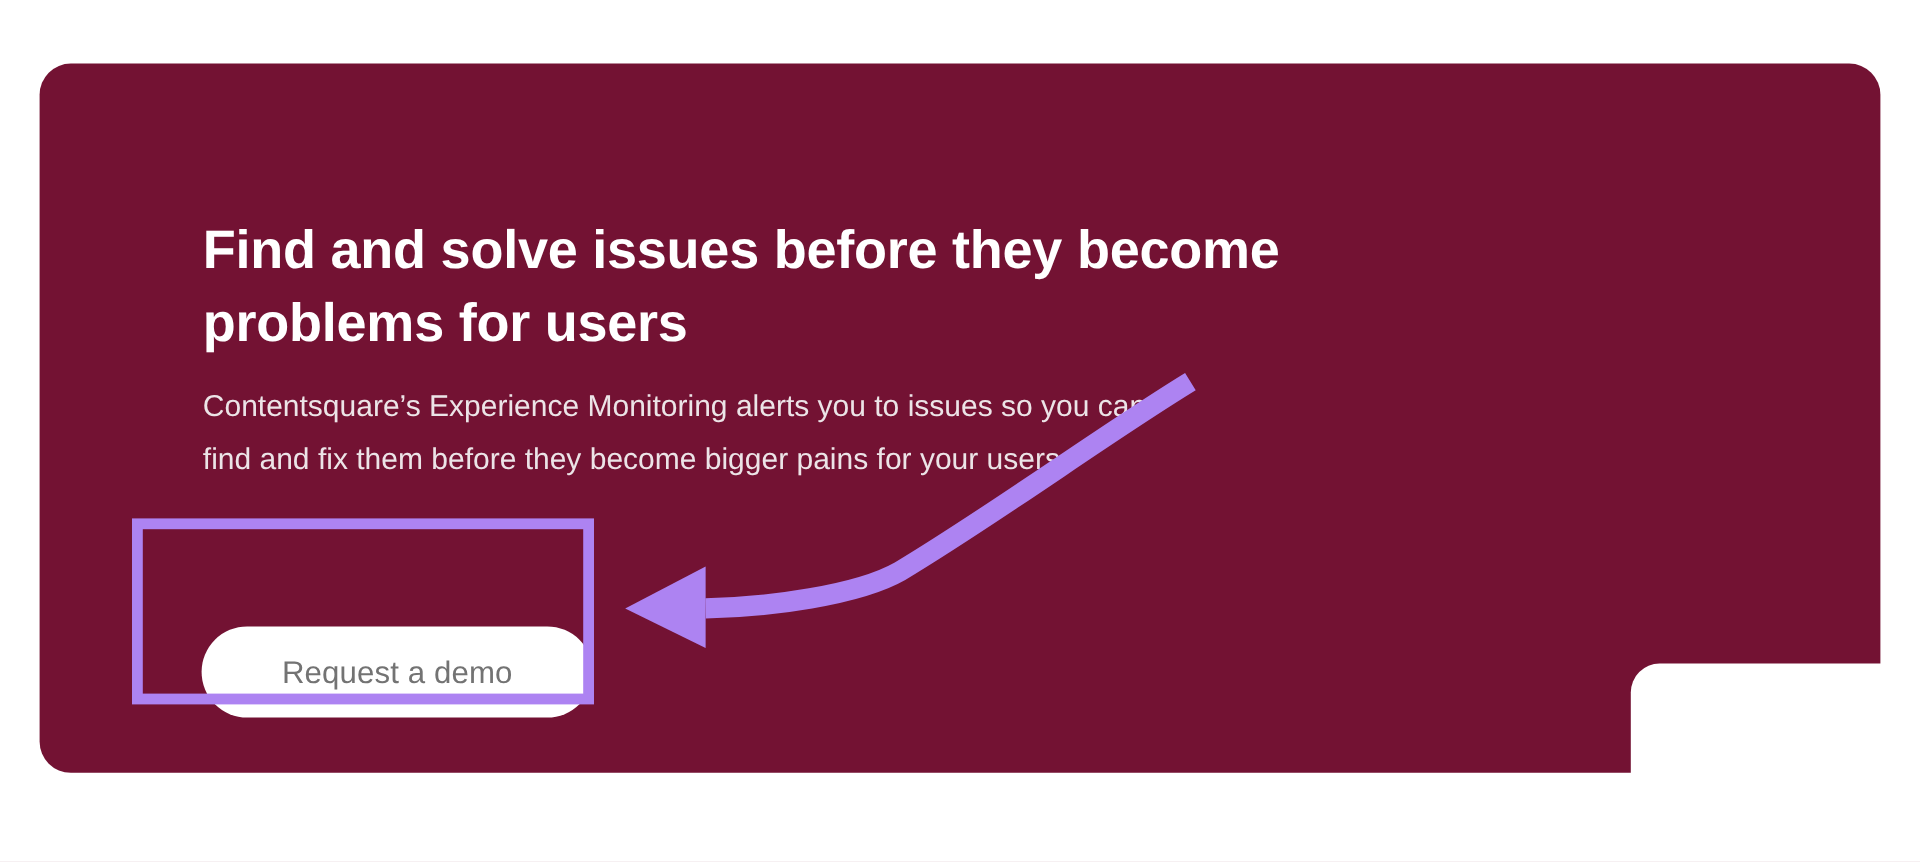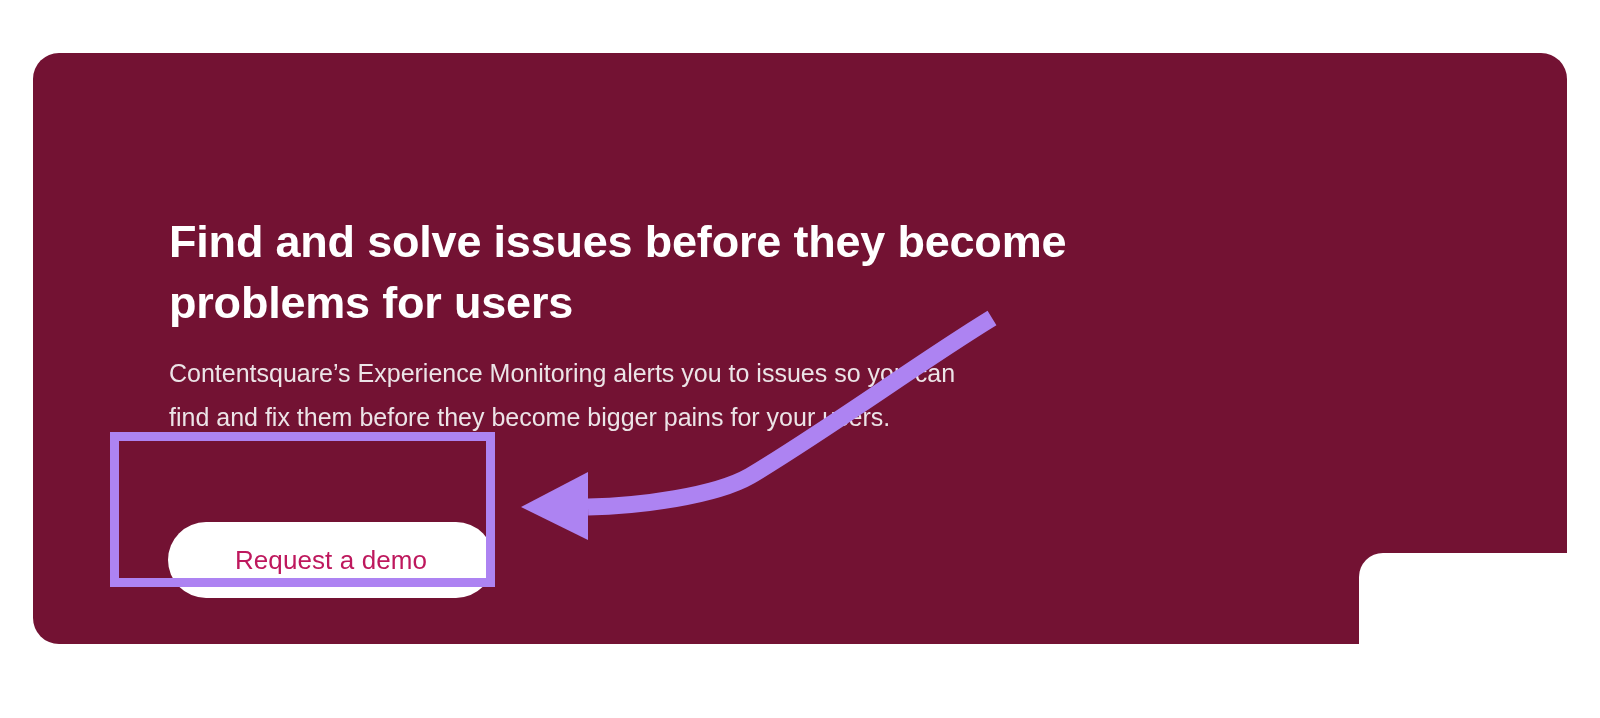--- a/index.html
+++ b/index.html
@@ -44,21 +44,21 @@
     height: 92px;
     background: #ffffff;
     border-top-left-radius: 24px;
     box-shadow: 0 0 0 0 rgba(0,0,0,0);
   }
 
   
   .content {
     position: absolute;
     left: 136px;
-    top: 158px;
+    top: 124px;
     width: 1120px;
   }
 
   .headline {
     margin: 0;
     font-size: 45px;
     line-height: 61px;
     font-weight: 700;
     letter-spacing: -0.2px;
     color: #ffffff;
@@ -88,21 +88,21 @@
 
   .cta-button {
     position: absolute;
     left: 135px;
     top: 469px;
     width: 326px;
     height: 76px;
     border: none;
     border-radius: 38px;
     background: #ffffff;
-    color: #be185d;
+    color: #737373;
     font-family: "Liberation Sans", sans-serif;
     font-size: 26px;
     font-weight: 400;
     letter-spacing: 0.1px;
     cursor: pointer;
     padding: 0;
     display: flex;
     align-items: center;
     justify-content: center;
   }

